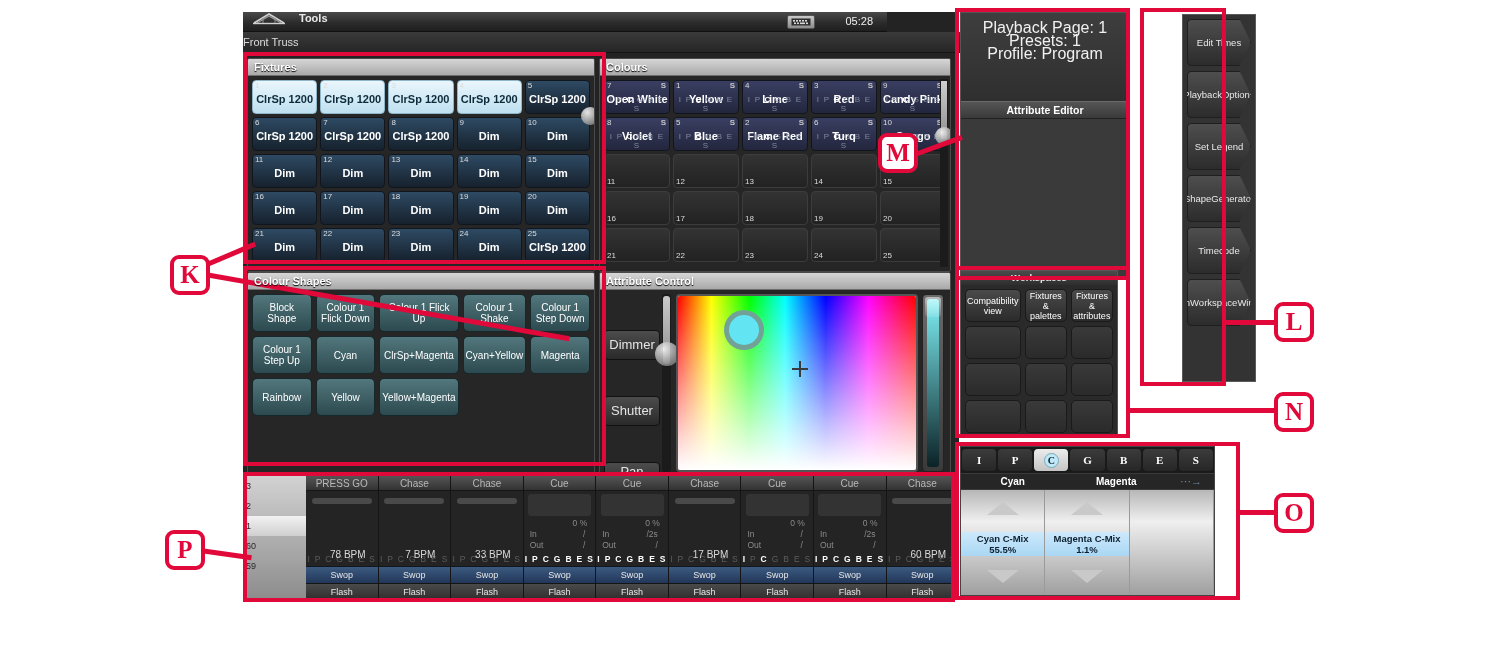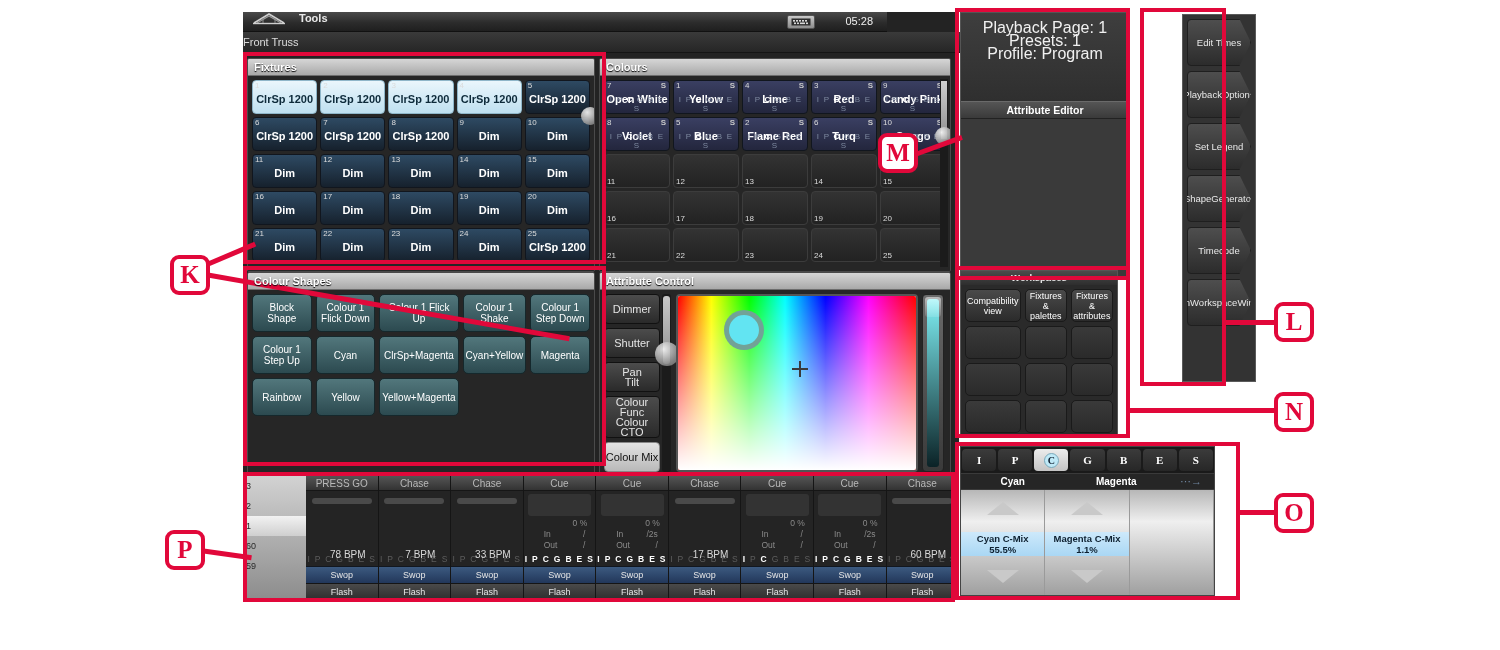--- a/index.html
+++ b/index.html
@@ -58,23 +58,23 @@
   
   .shapegrid { display:grid; grid-template-columns:repeat(5,1fr); gap:4px; }
   .shapebtn { height:38px; border-radius:5px; border:1px solid #15282c;
     background:linear-gradient(#52777c,#2c4a50);
     color:#ffffff; font-size:10px; display:flex; align-items:center;
     justify-content:center; text-align:center; padding:0 2px; line-height:11px; }
 
   
   .ac-left { position:absolute; left:4px; top:4px; width:56px; bottom:4px; }
   .ac-btn { height:30px; margin-bottom:4px; border-radius:4px; border:1px solid #111;
-    background:linear-gradient(#4c4c4c,#2a2a2a); color:#e4e4e4; font-size:11px;
+    background:linear-gradient(#4c4c4c,#2a2a2a); color:#e4e4e4; font-size:13px;
     display:flex; flex-direction:column; align-items:center; justify-content:center;
-    line-height:10px; text-align:center; }
+    line-height:10px; text-align:center;margin-top:36px; }
   .ac-btn.tall { height:42px; }
   .ac-btn.active { background:linear-gradient(#e3e3e3,#b9b9b9); color:#111;
     border:1px solid #888; }
   .ac-scroll { position:absolute; left:62px; top:4px; width:9px; bottom:4px;
     background:#1b1b1b; border-radius:3px; }
   .ac-scroll .thumb { position:absolute; left:1px; top:2px; width:7px; height:68px;
     background:linear-gradient(#c9c9c9,#8f8f8f); border-radius:3px; }
   .ac-knob { position:absolute; left:55px; top:52px; width:24px; height:24px;
     border-radius:50%; background:radial-gradient(circle at 35% 30%,#fbfbfb,#9a9a9a 60%,#666);
     opacity:.85; }
@@ -114,21 +114,21 @@
     background:#242424; }
   .pb-legend { height:15px; background:linear-gradient(#555,#333);
     color:#b9b9b9; font-size:10px; display:flex; align-items:center;
     justify-content:center; border-bottom:1px solid #161616; }
   .pb-mid { flex:1; position:relative; }
   .pb-bar { position:absolute; left:8%; right:8%; top:7px; height:6px;
     background:#4a4a4a; border-radius:3px; }
   .pb-box { position:absolute; left:6%; right:6%; top:3px; height:22px;
     background:#333; border-radius:3px; }
   .pb-pct { position:absolute; right:8px; top:27px; font-size:8.5px; color:#8a8a8a; }
-  .pb-io { position:absolute; left:20px; top:38px; font-size:8.5px; color:#8a8a8a;
+  .pb-io { position:absolute; left:6px; top:38px; font-size:8.5px; color:#8a8a8a;
     line-height:11px; }
   .pb-io2 { position:absolute; right:10px; top:38px; font-size:8.5px; color:#8a8a8a;
     line-height:11px; text-align:right; }
   .pb-bpm { position:absolute; left:12px; right:0; top:58px; text-align:center;
     font-size:10px; color:#d8d8d8; }
   .pb-ipc { height:13px; font-size:8.5px; letter-spacing:1.3px; color:#5d5d5d;
     text-align:center; line-height:13px; }
   .pb-ipc b { color:#ffffff; }
   .pb-swop { height:17px; background:linear-gradient(#3c5a80,#22375a);
     color:#e6e6e6; font-size:9px; display:flex; align-items:center;

